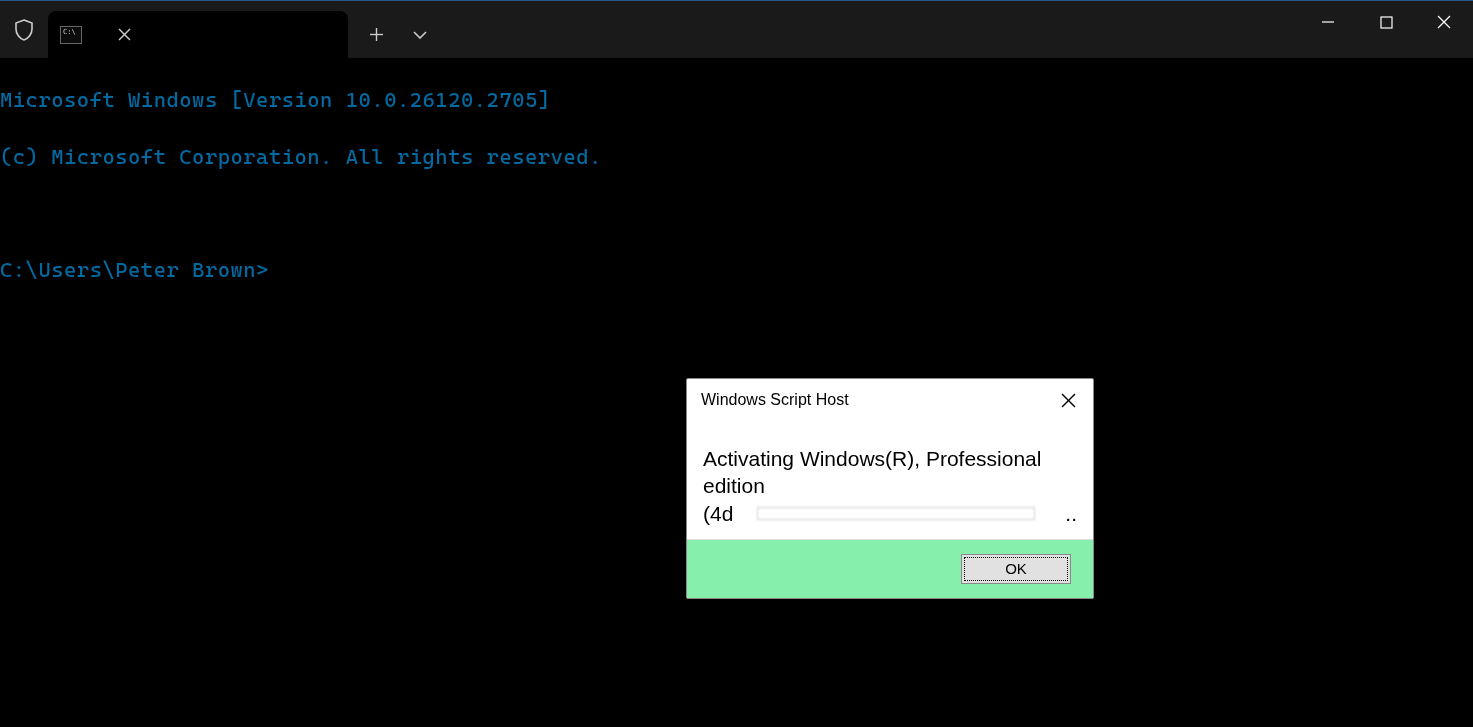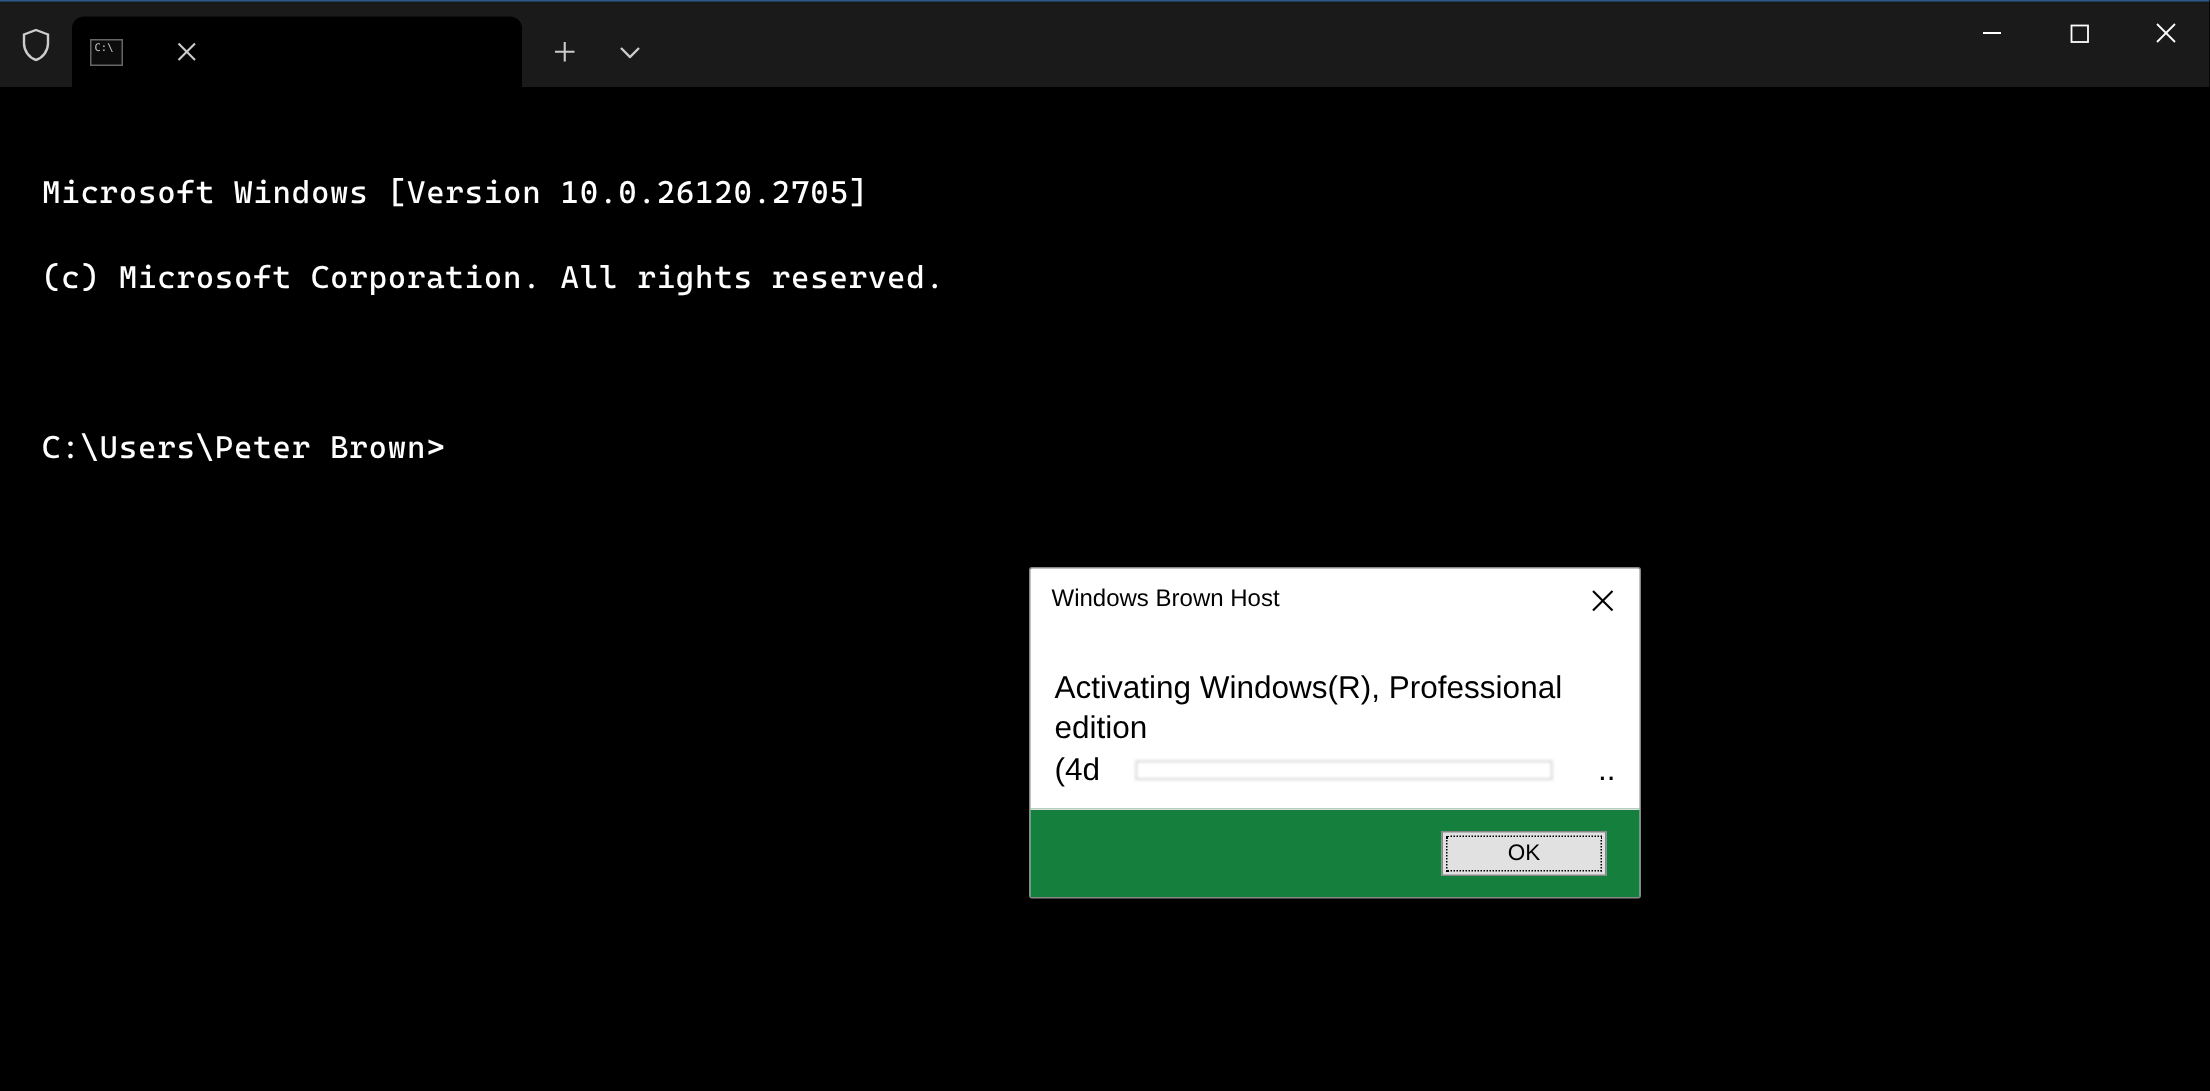--- a/index.html
+++ b/index.html
@@ -112,24 +112,24 @@
     .window-control {
       width: 58px;
       height: 100%;
       display: flex;
       align-items: center;
       justify-content: center;
       color: #fff;
       cursor: pointer;
     }
     .terminal-content {
-      padding: 28px;
+      padding: 0;
       font-family: "Cascadia Mono", "Consolas", monospace;
       font-size: 21px;
-      color: #ffffff;
+      color: #0369a1;
       line-height: 1.35;
       white-space: pre;
       letter-spacing: 0.5px;
     }
     .terminal-line {
       display: block;
     }
     .dialog {
       position: absolute;
       left: 686px;
@@ -186,21 +186,21 @@
       position: relative;
       filter: blur(1px);
     }
     .dialog-line2-suffix {
       white-space: pre;
     }
     .dialog-line3 {
       display: block;
     }
     .dialog-footer {
-      background: #15803d;
+      background: #86efac;
       padding: 14px 22px;
       display: flex;
       justify-content: flex-end;
       border-top: 1px solid #ddd;
     }
     .dialog-ok {
       width: 110px;
       height: 30px;
       background: #e1e1e1;
       border: 1px solid #888;
@@ -270,21 +270,21 @@
 <div class="terminal-content">
 <span class="terminal-line">Microsoft Windows [Version 10.0.26120.2705]</span>
 <span class="terminal-line">(c) Microsoft Corporation. All rights reserved.</span>
 <span class="terminal-line"></span>
 <span class="terminal-line"></span>
 <span class="terminal-line">C:\Users\Peter Brown&gt;</span>
 </div>
 
 <div class="dialog">
   <div class="dialog-titlebar">
-    <span class="dialog-title">Windows Brown Host</span>
+    <span class="dialog-title">Windows Script Host</span>
     <div class="dialog-close">
       <svg width="15" height="15" viewBox="0 0 15 15" stroke="currentColor" stroke-width="1.4">
         <line x1="1" y1="1" x2="14" y2="14"></line>
         <line x1="14" y1="1" x2="1" y2="14"></line>
       </svg>
     </div>
   </div>
   <div class="dialog-body">
     <span class="dialog-line1">Activating Windows(R), Professional edition</span>
     <span class="dialog-line2-wrap">

